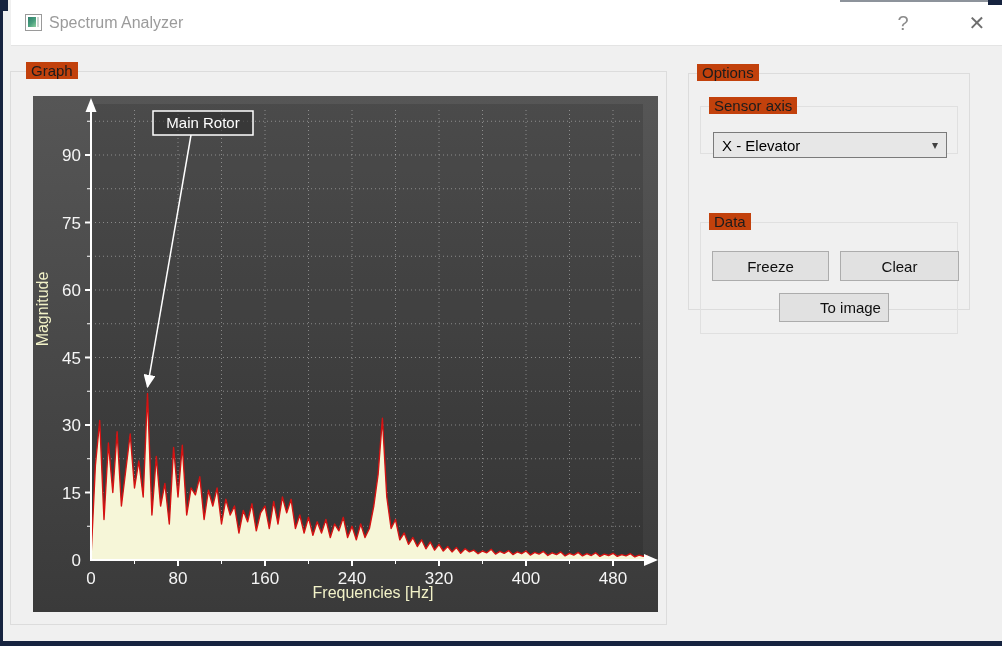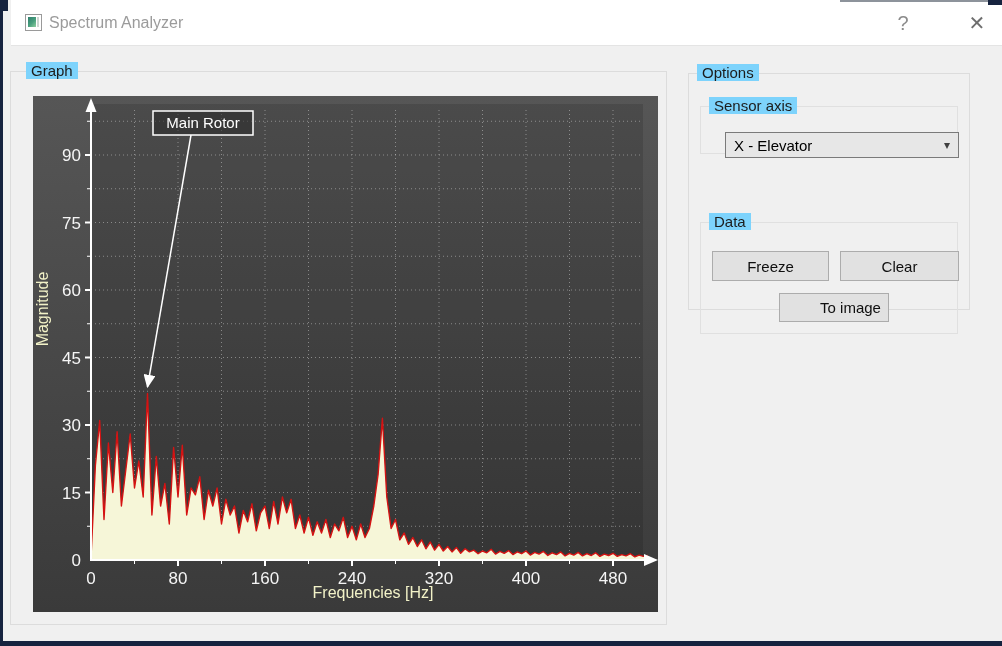--- a/index.html
+++ b/index.html
@@ -14,33 +14,33 @@
     background:linear-gradient(135deg,#2f7d6d 0%,#49a07e 55%,#8fd0a0 100%);}
   .app-icon .pic2{position:absolute;right:2px;top:2px;width:2px;height:10px;background:#cdd6d1;}
   .win-title{position:absolute;left:38px;top:0;height:45px;line-height:45px;
     font-size:16px;color:#9b9b9b;}
   .tb-btn{position:absolute;top:7px;width:32px;height:32px;display:flex;align-items:center;
     justify-content:center;font-size:20px;color:#8b8b8b;cursor:default;}
   .tb-help{left:876px;}
   .tb-close{left:950px;color:#6e6e6e;}
   
   .groupbox{position:absolute;border:1px solid #dcdcdc;box-sizing:border-box;}
-  .gb-label{position:absolute;top:-10px;left:8px;background:#7dd3fc;padding:0 5px;
+  .gb-label{position:absolute;top:-10px;left:8px;background:#c2410c;padding:0 5px;
     font-size:15px;color:#1c1c1c;white-space:nowrap;}
   .graph-box{left:10px;top:71px;width:657px;height:554px;}
   .graph-box .gb-label{left:15px;}
   .options-box{left:688px;top:73px;width:282px;height:237px;}
   .sensor-box{left:700px;top:106px;width:258px;height:48px;border-color:#e0e0e0;}
   .data-box{left:700px;top:190px;width:258px;height:112px;border-color:#e0e0e0;margin-top:32px;}
   .vib-box{left:688px;top:325px;width:282px;height:305px;}
   
   .plot-panel{position:absolute;left:33px;top:96px;width:625px;height:516px;
     background:linear-gradient(180deg,#565656 0%,#484848 55%,#3a3a3a 100%);}
   
-  .combo{position:absolute;left:24px;top:25px;width:234px;height:26px;box-sizing:border-box;
+  .combo{position:absolute;left:12px;top:25px;width:234px;height:26px;box-sizing:border-box;
     background:#e7e7e7;border:1px solid #7a7a7a;display:flex;align-items:center;
     justify-content:space-between;padding:0 8px;font-size:15px;color:#000;cursor:default;}
   .combo-arrow{font-size:12px;color:#404040;}
   
   .btn{position:absolute;box-sizing:border-box;background:#e1e1e1;border:1px solid #acacac;
     font-family:"Liberation Sans",sans-serif;font-size:15px;color:#0f0f0f;
     display:flex;align-items:center;justify-content:center;cursor:default;}
   .btn-freeze{left:11px;top:28px;width:117px;height:30px;}
   .btn-clear{left:139px;top:28px;width:119px;height:30px;}
   .btn-toimage{left:78px;top:70px;width:110px;height:29px;padding-left:39px;}

